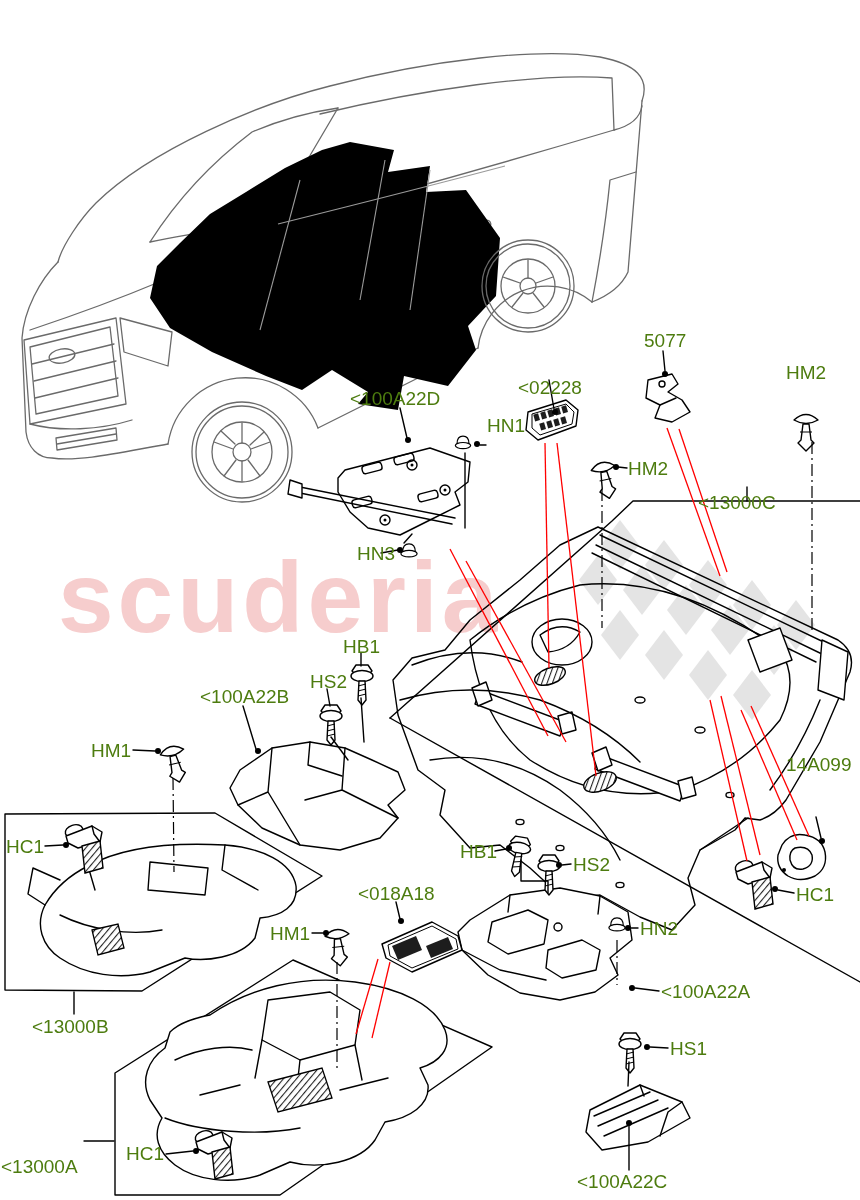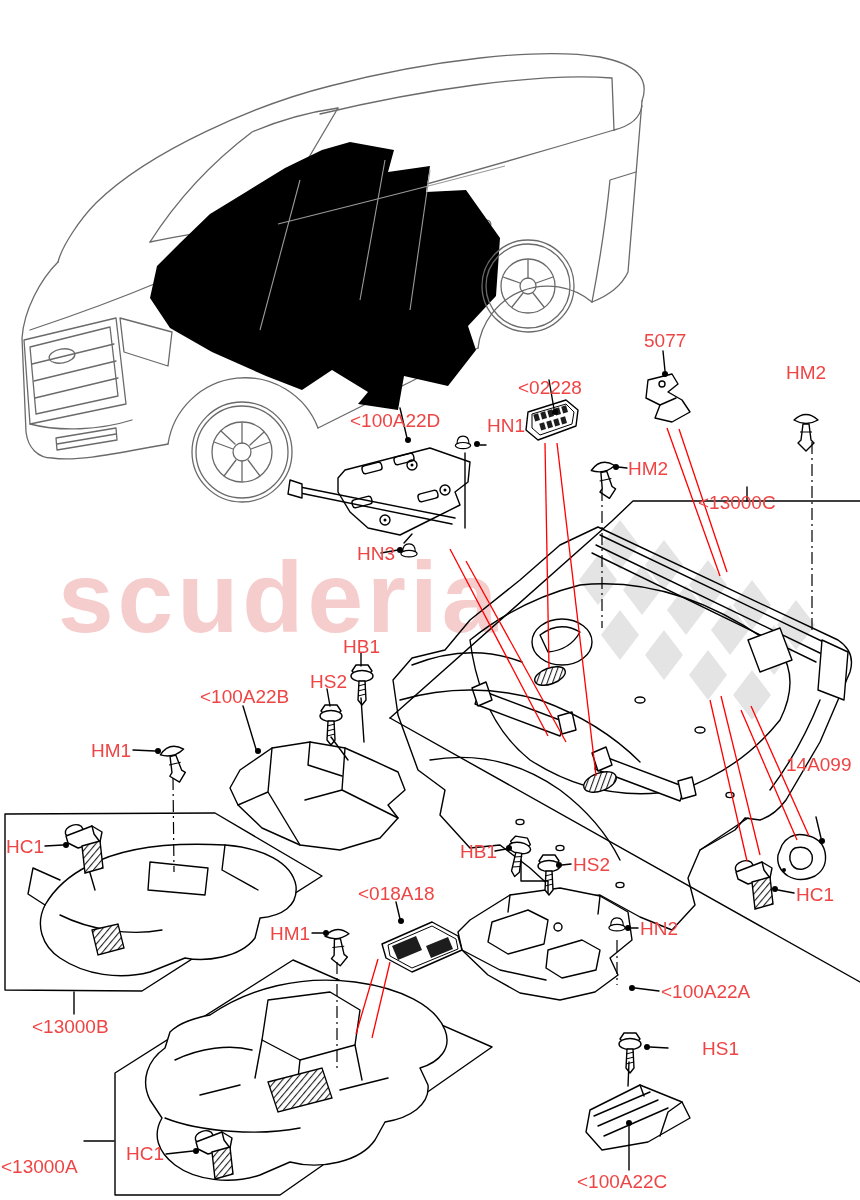--- a/index.html
+++ b/index.html
@@ -4,21 +4,21 @@
 <style>
   html,body{margin:0;padding:0;background:#fff;}
   #stage{position:relative;width:860px;height:1200px;background:#fff;overflow:hidden;
          font-family:"Liberation Sans",sans-serif;}
   #wm{position:absolute;left:0;top:16px;width:792px;height:1200px;z-index:0;}
   #wm .wm1{position:absolute;left:58px;top:524px;font-size:100px;font-weight:bold;
            letter-spacing:4px;color:#f6cdcd;white-space:nowrap;}
   #wm .wm2{position:absolute;left:62px;top:638px;font-size:40px;font-weight:bold;
            letter-spacing:36px;color:#dcdcdc;white-space:nowrap;}
   svg#art{position:absolute;left:0;top:0;z-index:1;}
-  .lbl{position:absolute;z-index:2;font-size:19px;color:#ef4444;white-space:nowrap;cursor:pointer;text-align:right;}
+  .lbl{position:absolute;z-index:2;font-size:19px;color:#4d7c0f;white-space:nowrap;cursor:pointer;text-align:right;}
   .ln{stroke:#000;stroke-width:1.4;fill:none;stroke-linejoin:round;stroke-linecap:round;}
   .lnf{stroke:#000;stroke-width:1.4;fill:#fff;stroke-linejoin:round;}
   .thin{stroke:#000;stroke-width:1;fill:none;}
   .red{stroke:#ff0000;stroke-width:1.3;fill:none;}
   .dash{stroke:#000;stroke-width:1.2;fill:none;stroke-dasharray:12 4 2 4;}
   .car{stroke:#6a6a6a;stroke-width:1.3;fill:none;stroke-linejoin:round;stroke-linecap:round;}
   .carl{stroke:#9a9a9a;stroke-width:1.1;fill:none;}
   .dot{fill:#000;stroke:none;}
   .dia{fill:#e4e4e4;stroke:none;}
 </style>
@@ -362,21 +362,21 @@
       <line class="ln" x1="668" y1="1048" x2="650" y2="1047"></line>
         <circle class="dot" cx="647" cy="1047" r="3"></circle>
       <circle class="dot" cx="629" cy="1123" r="3"></circle>
       <line class="ln" x1="74" y1="992" x2="74" y2="1014"></line>
       <line class="ln" x1="84" y1="1141" x2="114" y2="1141"></line>
       <line class="ln" x1="166" y1="1154" x2="193" y2="1151"></line>
         <circle class="dot" cx="196" cy="1151" r="3"></circle>
     </g>
   </svg>
 
-  <span class="lbl" style="left:350px;top:410px">&lt;100A22D</span>
+  <span class="lbl" style="left:350px;top:388px">&lt;100A22D</span>
   <span class="lbl" style="left:518px;top:377px">&lt;02228</span>
   <span class="lbl" style="left:644px;top:330px">5077</span>
   <span class="lbl" style="left:786px;top:362px">HM2</span>
   <span class="lbl" style="left:487px;top:415px">HN1</span>
   <span class="lbl" style="left:628px;top:458px">HM2</span>
   <span class="lbl" style="left:698px;top:492px">&lt;13000C</span>
   <span class="lbl" style="left:357px;top:543px">HN3</span>
   <span class="lbl" style="left:343px;top:636px">HB1</span>
   <span class="lbl" style="left:310px;top:671px">HS2</span>
   <span class="lbl" style="left:200px;top:686px">&lt;100A22B</span>
@@ -384,17 +384,17 @@
   <span class="lbl" style="left:6px;top:836px">HC1</span>
   <span class="lbl" style="left:786px;top:754px">14A099</span>
   <span class="lbl" style="left:796px;top:884px">HC1</span>
   <span class="lbl" style="left:460px;top:841px">HB1</span>
   <span class="lbl" style="left:573px;top:854px">HS2</span>
   <span class="lbl" style="left:358px;top:883px">&lt;018A18</span>
   <span class="lbl" style="left:270px;top:923px">HM1</span>
   <span class="lbl" style="left:640px;top:918px">HN2</span>
   <span class="lbl" style="left:661px;top:981px">&lt;100A22A</span>
   <span class="lbl" style="left:32px;top:1016px">&lt;13000B</span>
-  <span class="lbl" style="left:702px;top:1038px">HS1</span>
+  <span class="lbl" style="left:670px;top:1038px">HS1</span>
   <span class="lbl" style="left:1px;top:1156px">&lt;13000A</span>
   <span class="lbl" style="left:126px;top:1143px">HC1</span>
   <span class="lbl" style="left:577px;top:1171px">&lt;100A22C</span>
 </div>
 
 </body></html>

